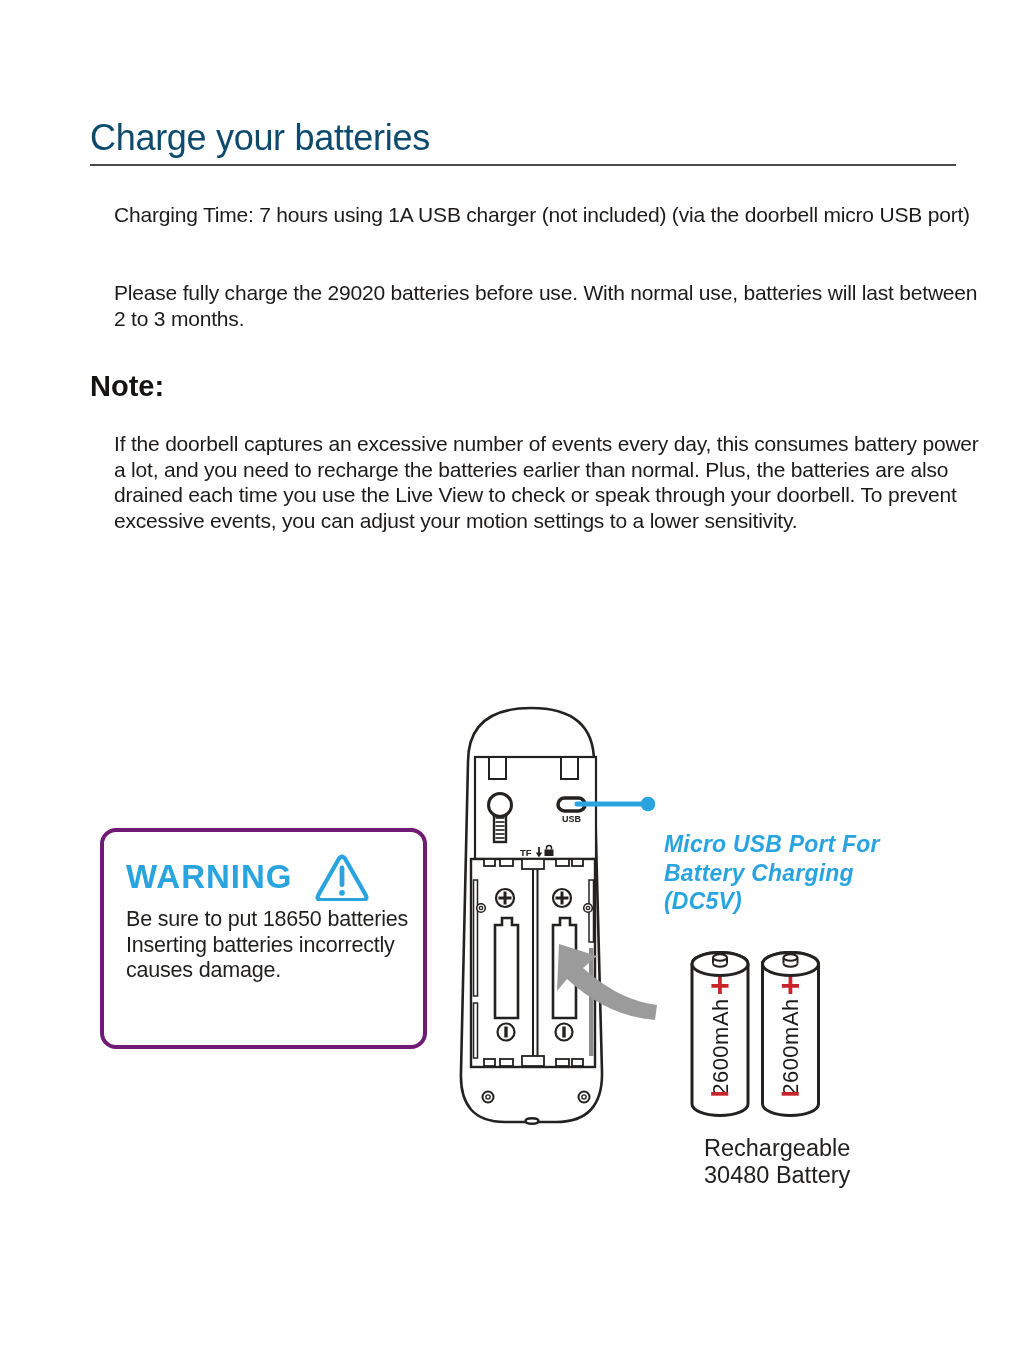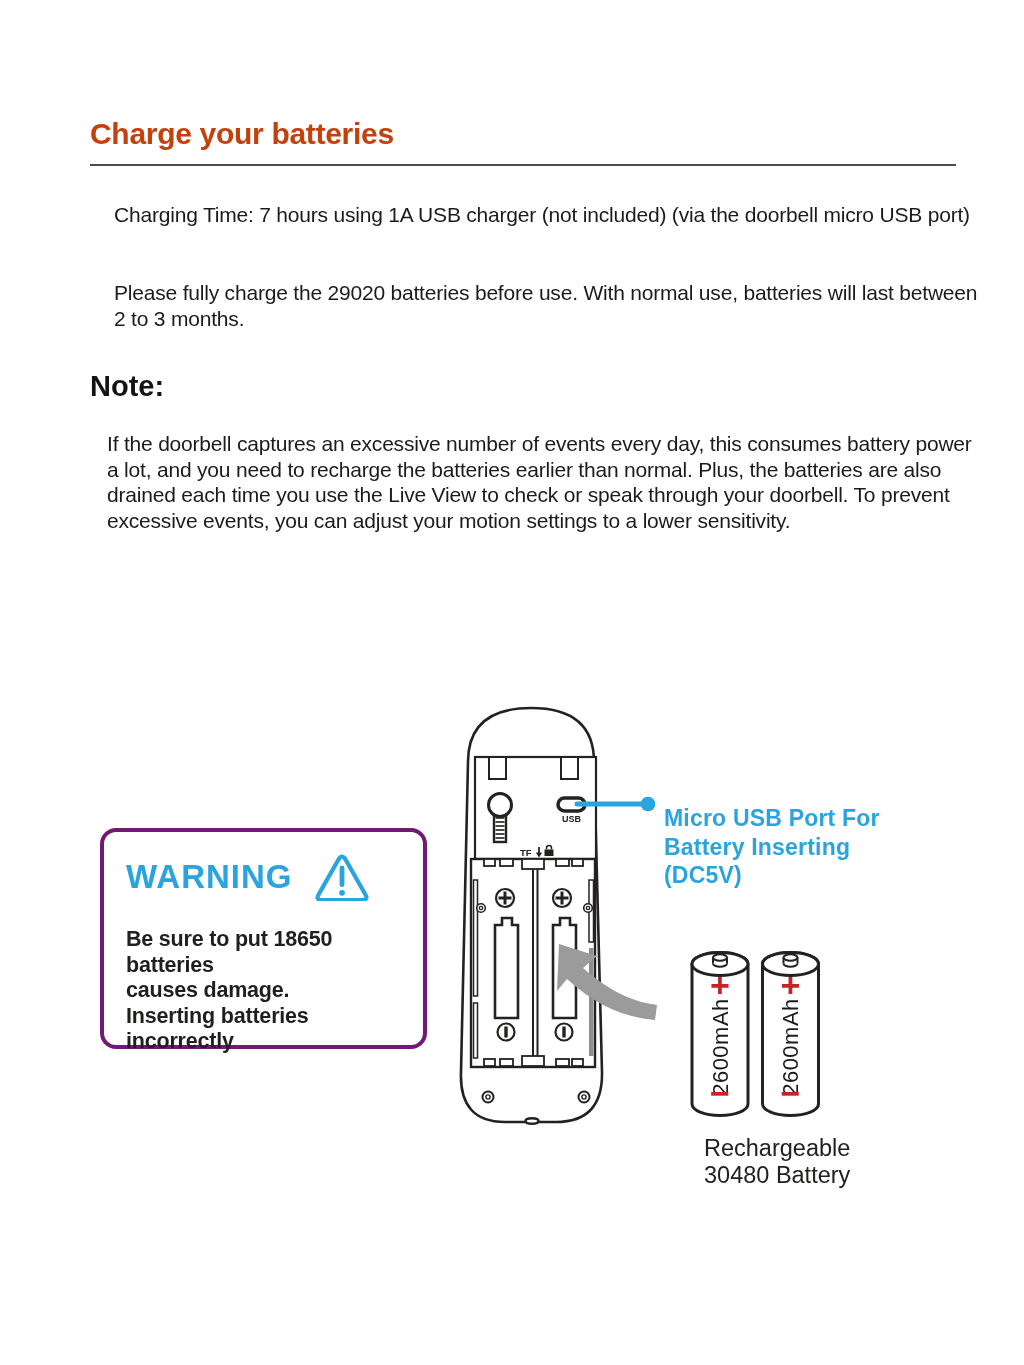--- a/index.html
+++ b/index.html
@@ -5,46 +5,46 @@
   * { margin:0; padding:0; box-sizing:border-box; }
   html,body { background:#e8e8e8; }
   .page {
     position:relative; width:1024px; height:1365px; margin:0 auto;
     background:#ffffff; overflow:hidden;
     font-family:"Liberation Sans", sans-serif; color:#1c1c1c;
   }
   .abs { position:absolute; }
 
   .title {
-    left:90px; top:117px; font-size:30px; font-weight:bold;
-    letter-spacing:-0.3px; color:#c2410c;
+    left:90px; top:117px; font-size:36px; font-weight:normal;
+    letter-spacing:-0.3px; color:#0c4a6e;
   }
   .rule { left:90px; top:164px; width:866px; height:0; border-top:2px solid #4b4b4b; }
 
   .body-text { width:880px; font-size:21px; line-height:25.5px; color:#1d1b1a; letter-spacing:-0.2px;margin-left:24px; }
   .para-1 { left:90px; top:202px; }
   .para-2 { left:90px; top:280px; }
 
   .note-heading { left:90px; top:370px; font-size:29px; font-weight:bold; color:#161413; }
-  .note-body { left:83px; top:431px; }
+  .note-body { left:90px; top:431px; }
 
   .warning-box {
     left:100px; top:828px; width:327px; height:221px;
     border:4px solid #701a75; border-radius:16px;
     padding:21px 14px 0 22px; background:#ffffff;
   }
   .warning-header { display:flex; align-items:center; gap:22px; }
   .warning-title {
     font-size:33px; font-weight:bold; color:#2aa4de; letter-spacing:1px;
   }
-  .warning-body { margin-top:26px; font-size:21.5px; line-height:25.5px; color:#201f1e; letter-spacing:-0.2px;font-weight:bold; }
+  .warning-body { margin-top:6px; font-size:21.5px; line-height:25.5px; color:#201f1e; letter-spacing:-0.2px; }
 
   .callout-label {
-    left:664px; top:804px; font-size:23px; font-weight:bold;
-    color:#2aa4de; line-height:28.5px; letter-spacing:0.2px;
+    left:664px; top:830px; font-size:23px; font-weight:bold;
+    color:#2aa4de; line-height:28.5px; letter-spacing:0.2px;font-style:italic;
   }
 
   .battery-caption {
     left:704px; top:1135px; font-size:23.5px; line-height:26.5px; color:#232120;
   }
 
   .diagram-svg { left:0; top:0; width:1024px; height:1365px; }
   .diagram-svg text { font-family:"Liberation Sans", sans-serif; }
   .ln { stroke:#242220; fill:#ffffff; }
   .red-t { fill:#c9232a; font-weight:bold; }
@@ -203,28 +203,28 @@
     <div class="warning-header">
       <span class="warning-title">WARNING</span>
       <svg width="54" height="48" viewBox="0 0 56 50" aria-hidden="true">
         <path d="M24.5,6.5 Q28,1 31.5,6.5 L52.5,43.5 Q55.5,49 49,49 L7,49 Q0.5,49 3.5,43.5 Z" fill="none" stroke="#2aa4de" stroke-width="4.4" stroke-linejoin="round"></path>
         <line x1="28" y1="15.5" x2="28" y2="33" stroke="#2aa4de" stroke-width="5" stroke-linecap="round"></line>
         <circle cx="28" cy="41.5" r="3" fill="#2aa4de"></circle>
       </svg>
     </div>
     <div class="warning-body">
       <div>Be sure to put 18650 batteries</div>
+      <div>Inserting batteries incorrectly</div>
       <div>causes damage.</div>
-      <div>Inserting batteries incorrectly</div>
     </div>
   </div>
 
   <div class="abs callout-label">
     <div>Micro USB Port For</div>
-    <div>Battery Inserting</div>
+    <div>Battery Charging</div>
     <div>(DC5V)</div>
   </div>
 
   <div class="abs battery-caption">
     <div>Rechargeable</div>
     <div>30480 Battery</div>
   </div>
 
 </div>
 

